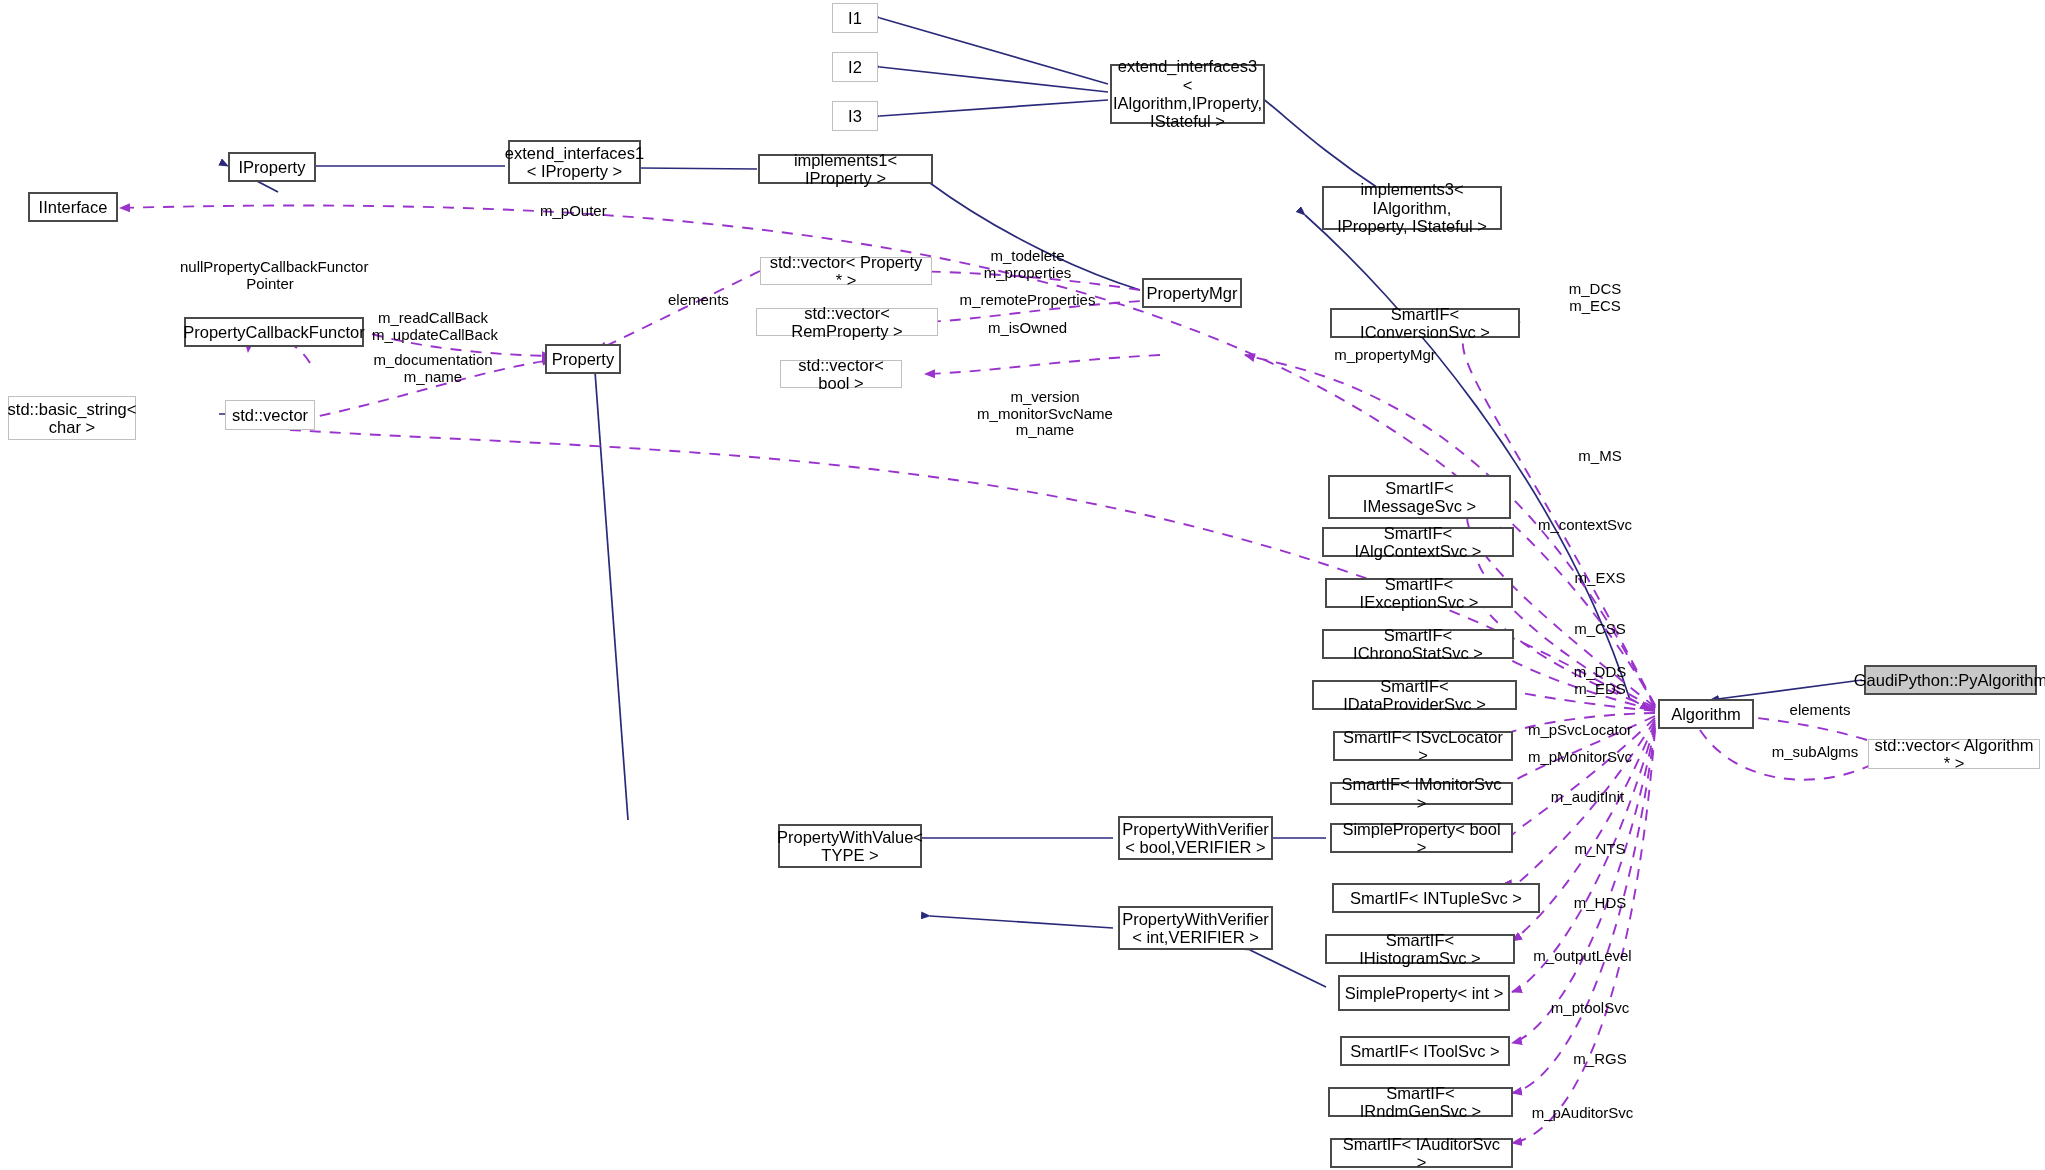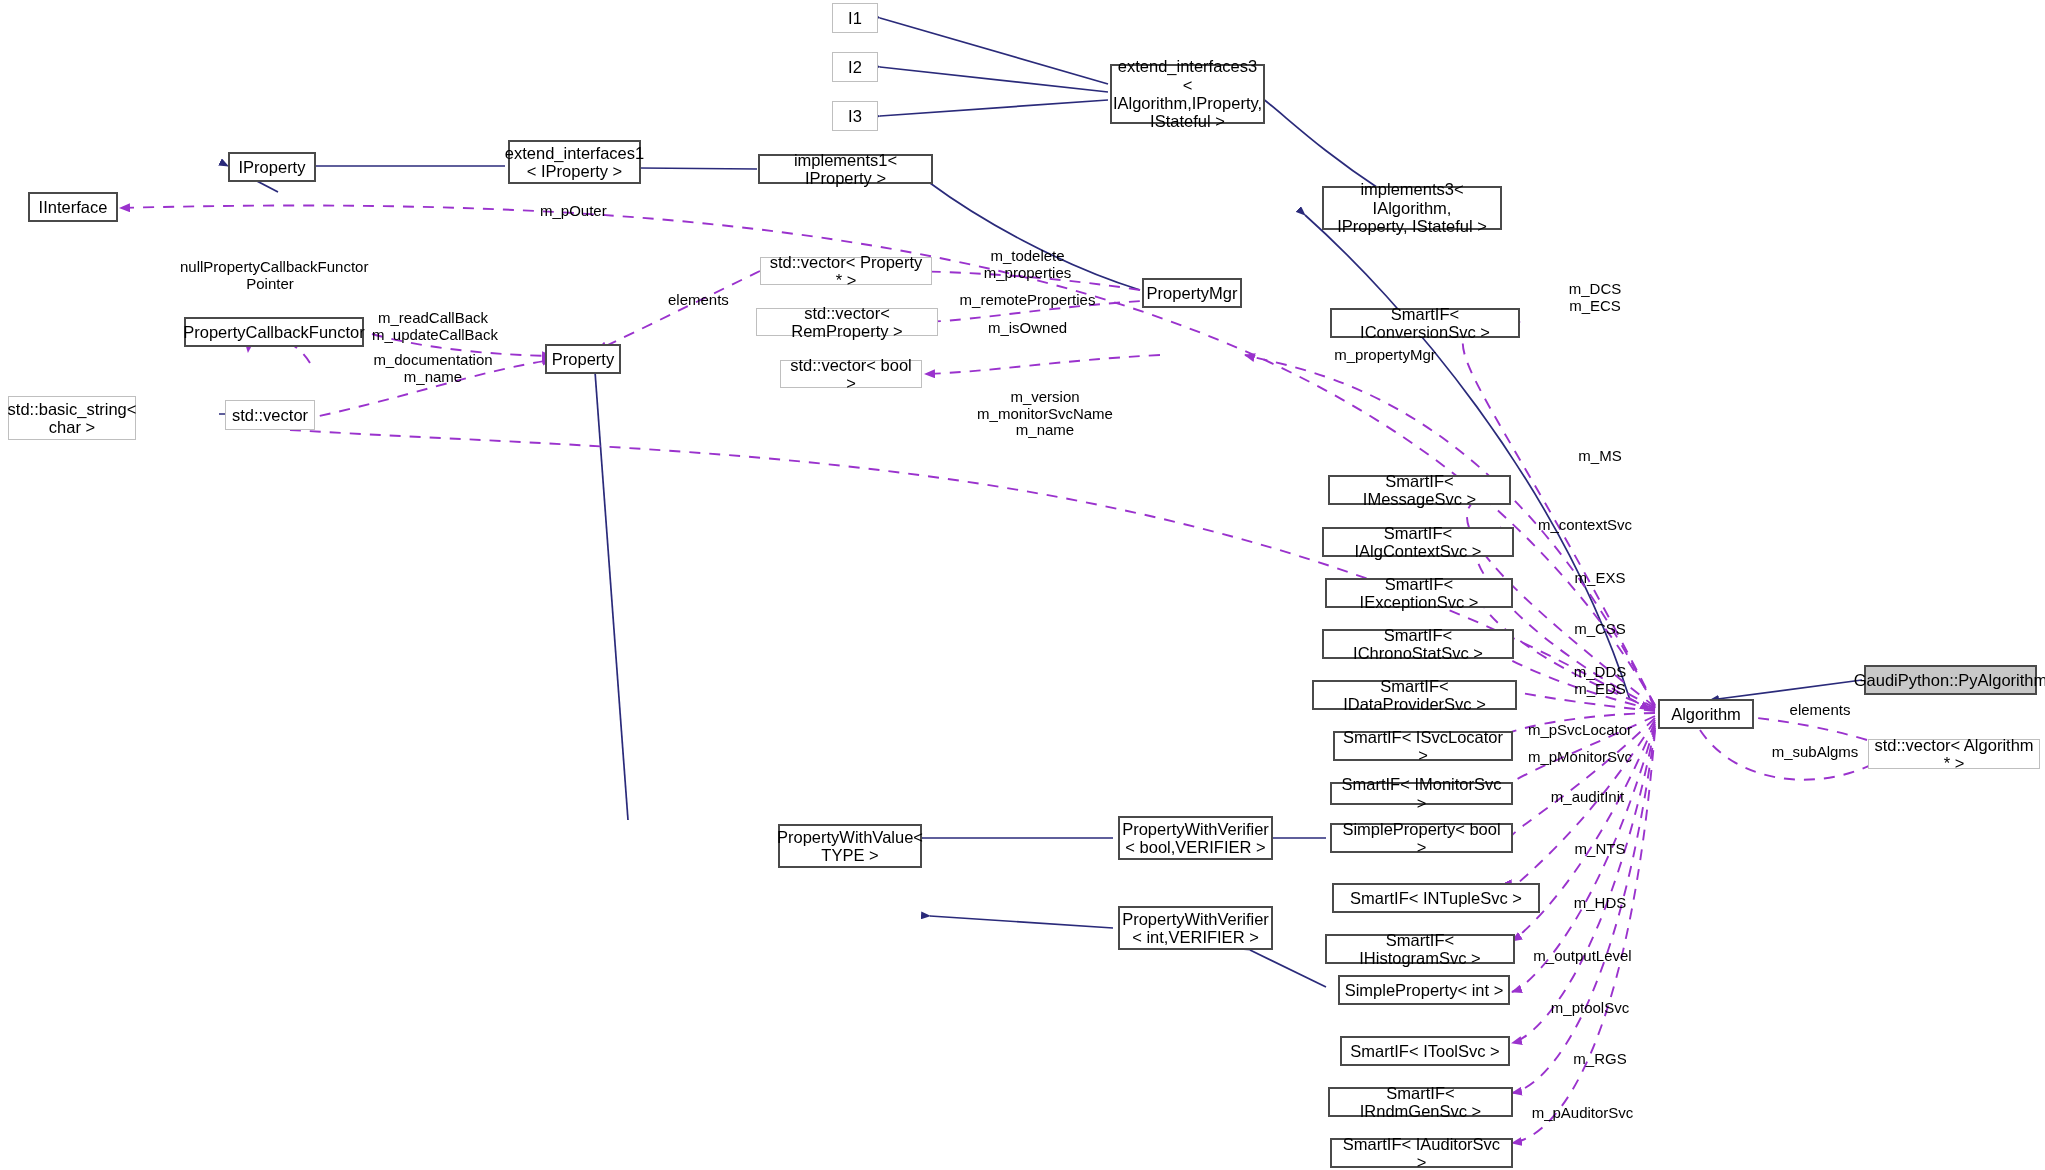--- a/index.html
+++ b/index.html
@@ -140,34 +140,34 @@
 &lt; IProperty &gt;</div>
 
   <div class="node thick" style="left:758px; top:154px; width:175px; height:30px;">implements1&lt; IProperty &gt;</div>
 
   <div class="node thick" style="left:1142px; top:278px; width:100px; height:30px;">PropertyMgr</div>
 
   <div class="node thin" style="left:760px; top:257px; width:172px; height:28px;">std::vector&lt; Property * &gt;</div>
 
   <div class="node thin" style="left:756px; top:308px; width:182px; height:28px;">std::vector&lt; RemProperty &gt;</div>
 
-  <div class="node thin" style="left:780px; top:360px; width:142px; height:28px;">std::vector&lt; bool &gt;</div>
+  <div class="node thin" style="left:780px; top:360px; width:122px; height:28px;">std::vector&lt; bool &gt;</div>
 
   <div class="node thick" style="left:184px; top:317px; width:180px; height:30px;">PropertyCallbackFunctor</div>
 
   <div class="node thick" style="left:545px; top:344px; width:76px; height:30px;">Property</div>
 
   <div class="node thin" style="left:8px; top:396px; width:128px; height:44px;">std::basic_string&lt;
 char &gt;</div>
 
   <div class="node thin" style="left:225px; top:400px; width:90px; height:30px;">std::vector</div>
 
   <div class="node thick" style="left:1330px; top:308px; width:190px; height:30px;">SmartIF&lt; IConversionSvc &gt;</div>
 
-  <div class="node thick" style="left:1328px; top:475px; width:183px; height:30px;">SmartIF&lt; IMessageSvc &gt;</div>
+  <div class="node thick" style="left:1328px; top:475px; width:183px; height:44px;">SmartIF&lt; IMessageSvc &gt;</div>
 
   <div class="node thick" style="left:1322px; top:527px; width:192px; height:30px;">SmartIF&lt; IAlgContextSvc &gt;</div>
 
   <div class="node thick" style="left:1325px; top:578px; width:188px; height:30px;">SmartIF&lt; IExceptionSvc &gt;</div>
 
   <div class="node thick" style="left:1322px; top:629px; width:192px; height:30px;">SmartIF&lt; IChronoStatSvc &gt;</div>
 
   <div class="node thick" style="left:1312px; top:680px; width:205px; height:30px;">SmartIF&lt; IDataProviderSvc &gt;</div>
 
   <div class="node thick" style="left:1333px; top:731px; width:180px; height:30px;">SmartIF&lt; ISvcLocator &gt;</div>
@@ -188,21 +188,21 @@
 TYPE &gt;</div>
 
   <div class="node thick" style="left:1118px; top:816px; width:155px; height:44px;">PropertyWithVerifier
 &lt; bool,VERIFIER &gt;</div>
 
   <div class="node thick" style="left:1118px; top:906px; width:155px; height:44px;">PropertyWithVerifier
 &lt; int,VERIFIER &gt;</div>
 
   <div class="node thick" style="left:1330px; top:823px; width:183px; height:30px;">SimpleProperty&lt; bool &gt;</div>
 
-  <div class="node thick" style="left:1338px; top:975px; width:172px; height:30px;">SimpleProperty&lt; int &gt;</div>
+  <div class="node thick" style="left:1338px; top:975px; width:172px; height:36px;">SimpleProperty&lt; int &gt;</div>
 
   <div class="node thick" style="left:1658px; top:699px; width:96px; height:30px;">Algorithm</div>
 
   <div class="node hl" style="left:1864px; top:665px; width:173px; height:30px;">GaudiPython::PyAlgorithm</div>
 
   <div class="node thin" style="left:1868px; top:739px; width:172px; height:30px;">std::vector&lt; Algorithm * &gt;</div>
 
   <div class="edge-label" style="left:540px; top:203px;">m_pOuter</div>
 
   <div class="edge-label" style="left:180px; top:259px; width:180px;">nullPropertyCallbackFunctor

